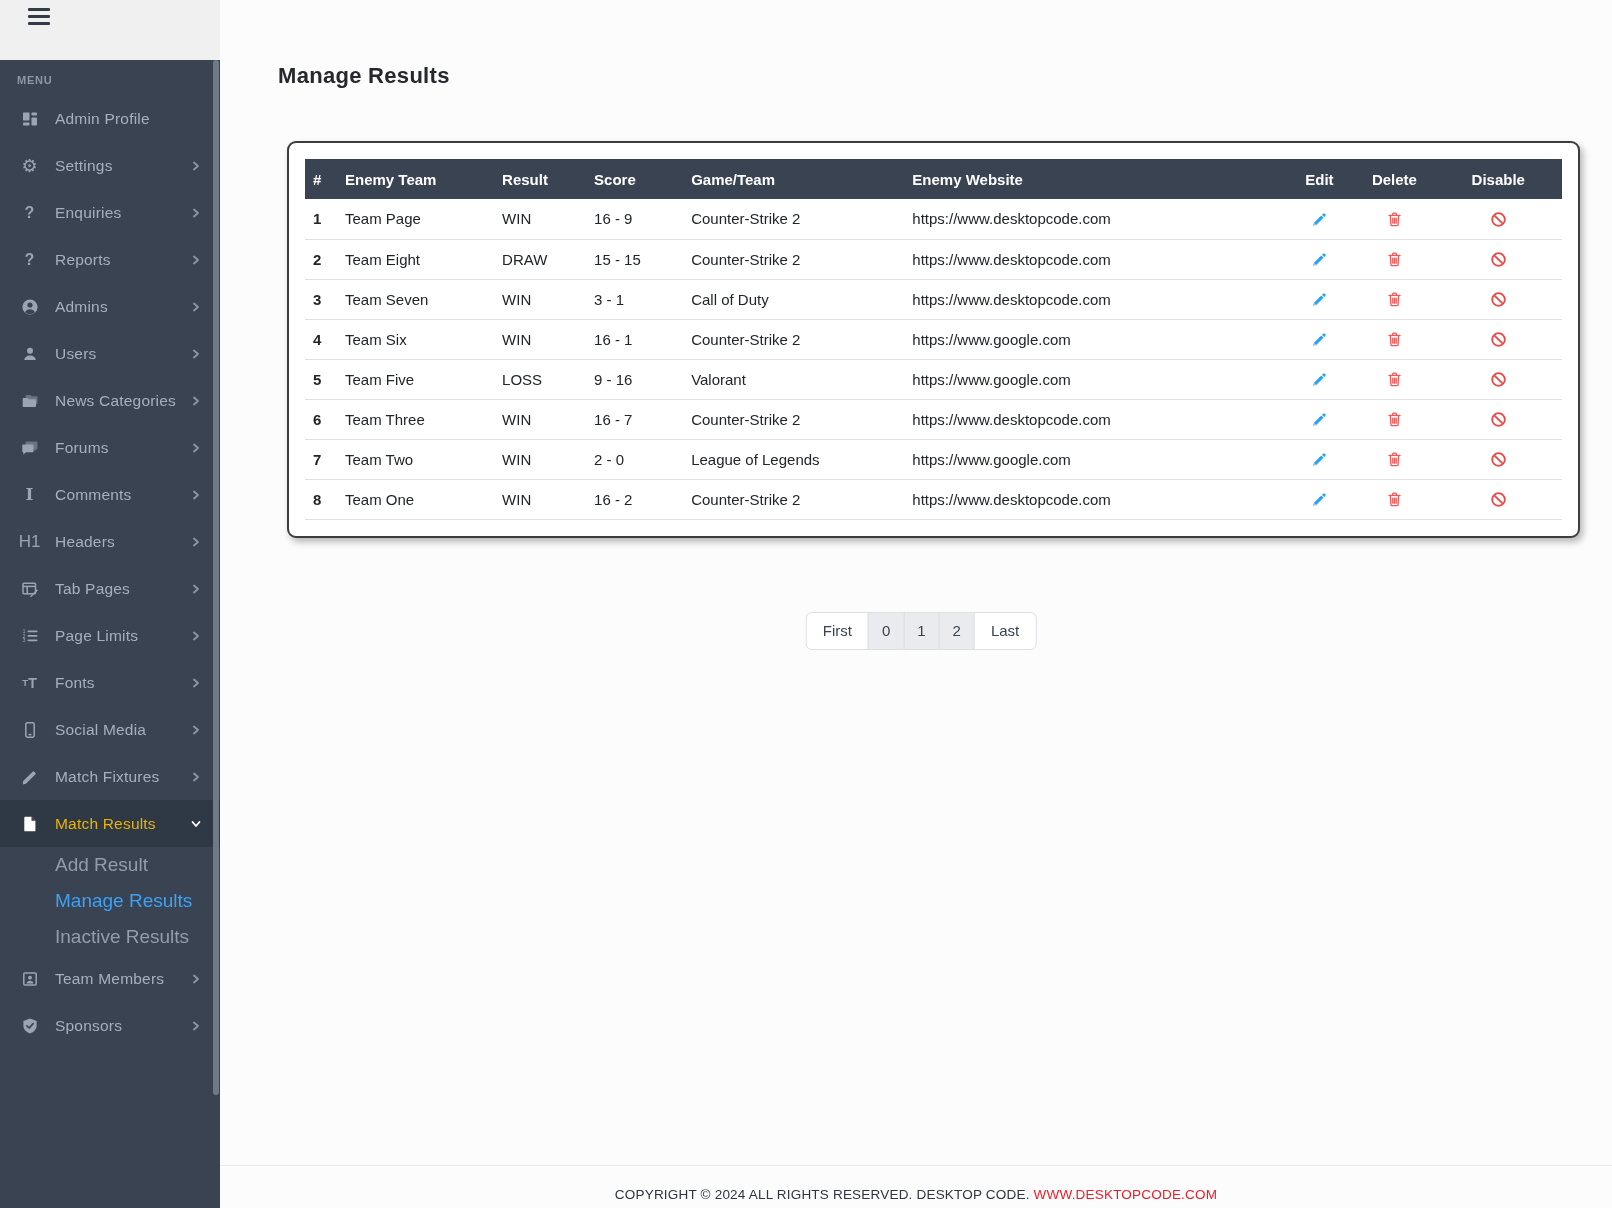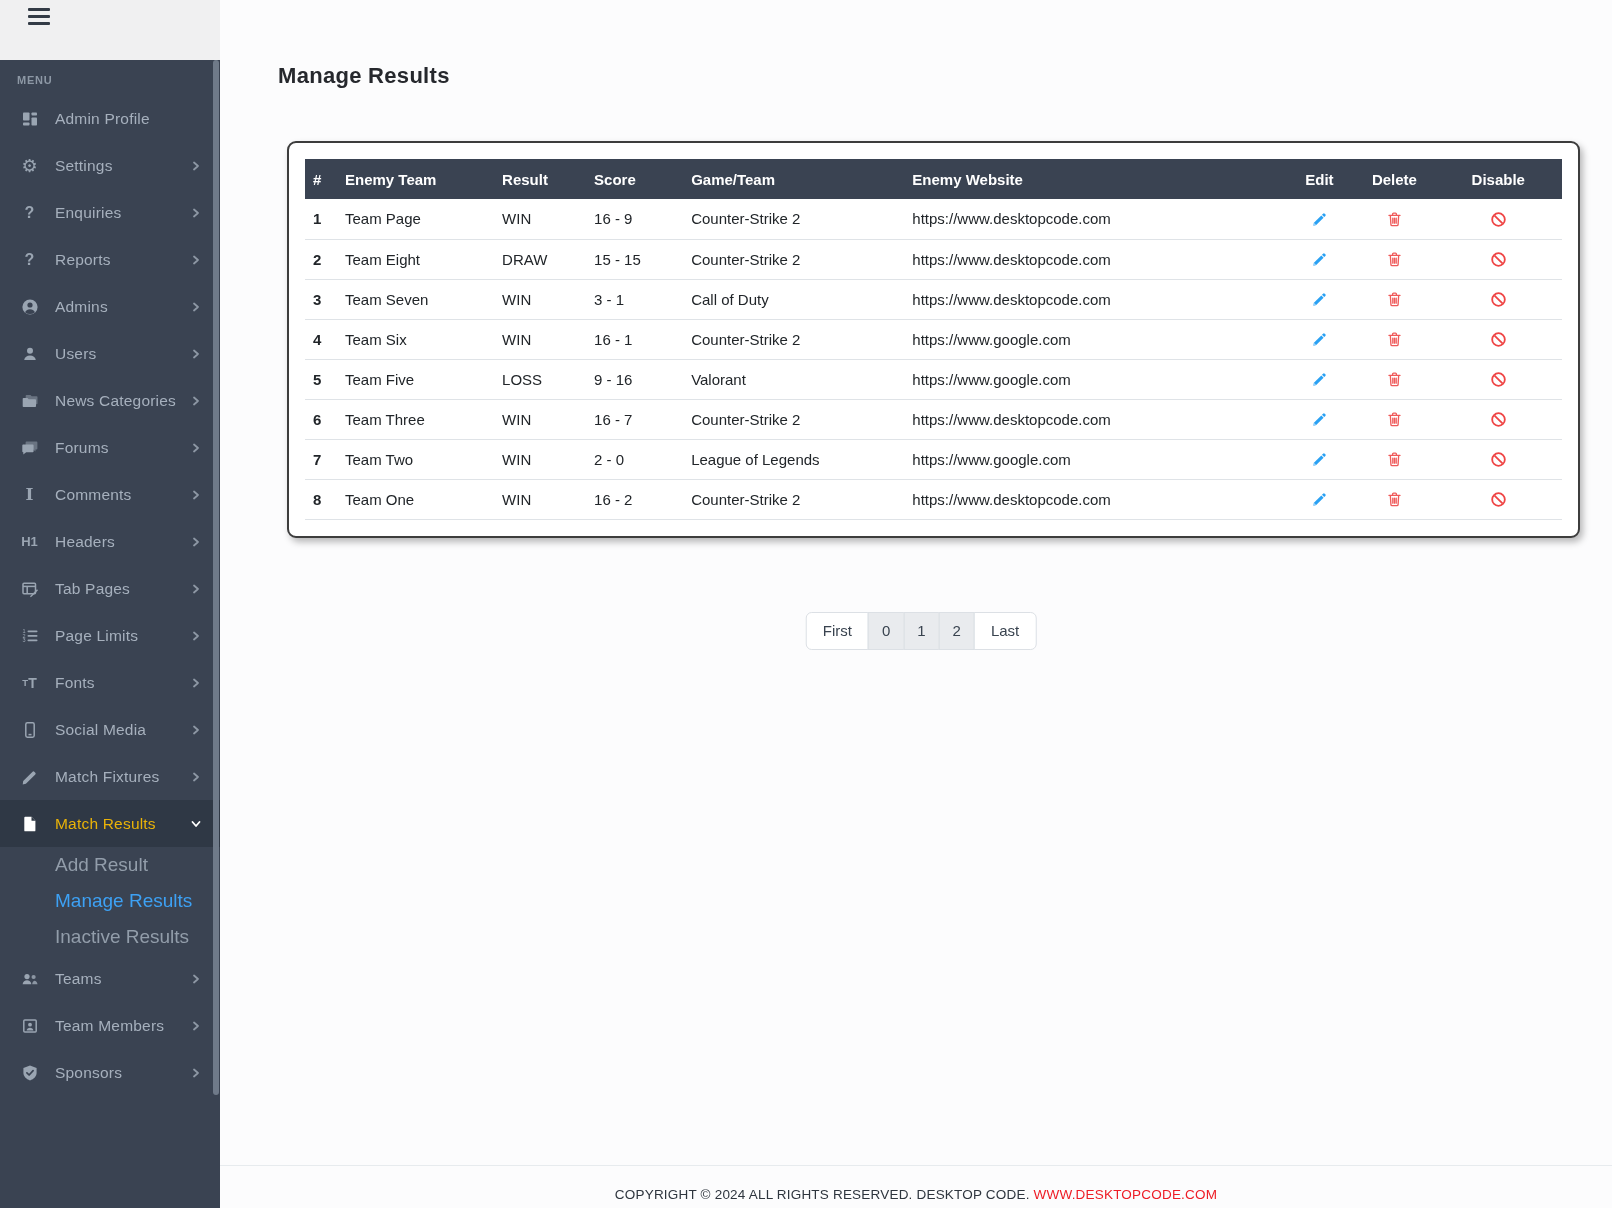--- a/index.html
+++ b/index.html
@@ -17,21 +17,21 @@
   .sb-item { display:flex; align-items:center; height:47px; padding:0 18px 0 20px; color:#a6b0bd; cursor:pointer; }
   .sb-item .icon { width:19px; height:19px; margin-right:16px; flex:none; display:flex; align-items:center; justify-content:center; color:#9aa5b2; }
   .sb-item .icon svg { width:18px; height:18px; display:block; }
   .sb-item .label { flex:1; font-size:15.5px; letter-spacing:.2px; }
   .sb-item .chev { width:11px; height:11px; color:#8d97a4; display:flex; align-items:center; }
   .sb-item .chev svg { width:10px; height:10px; }
   .sb-item.active { background:#2f3845; color:#eab308; }
   .sb-item.active .icon, .sb-item.active .chev { color:#ffffff; }
   .icon-text { font-weight:bold; font-size:16px; line-height:1; }
   .icon-serif { font-family:"DejaVu Serif", serif; font-weight:bold; font-size:17px; line-height:1; }
-  .icon-h1 { font-size:13px; font-weight:bold; letter-spacing:0; }
+  .icon-h1 { font-size:17px; font-weight:normal; letter-spacing:0; }
   .icon-gear { font-size:18px; line-height:1; }
   .icon-tt b { font-size:14px; font-weight:bold; }
   .icon-tt i { font-style:normal; font-size:9.5px; font-weight:bold; }
   .sb-sub { display:flex; align-items:center; height:36px; padding-left:55px; font-size:19px; color:#929daa; cursor:pointer; }
   .sb-sub.active { color:#3da1f4; }
   .scroll-thumb { position:absolute; right:1px; top:0; width:6px; height:1035px; background:#6f7a89; border-radius:3px; cursor:grab; }
 
   
   .main { position:absolute; left:220px; top:0; width:1392px; height:1208px; }
   .page-title { position:absolute; left:58px; top:63px; font-size:22px; font-weight:bold; color:#26282d; letter-spacing:.3px; }
@@ -300,36 +300,20 @@
     <div class="sb-sub">
       <span>Add Result</span>
     </div>
     <div class="sb-sub active">
       <span>Manage Results</span>
     </div>
     <div class="sb-sub">
       <span>Inactive Results</span>
     </div>
 
-    <div class="sb-item">
-      <span class="icon">
-          <svg viewBox="0 0 18 18" fill="currentColor">
-            <circle cx="6" cy="6.6" r="2.6"></circle>
-            <circle cx="12.6" cy="7" r="2.1" opacity="0.85"></circle>
-            <path d="M1.6 14.2c.3-2.6 2.3-4 4.4-4s4.1 1.4 4.4 4Z"></path>
-            <path d="M11.2 14.2c.1-1.6.9-2.9 2.1-3.5 1.7.2 3 1.5 3.2 3.5Z" opacity="0.85"></path>
-          </svg>
-        </span>
-      <span class="label">Teams</span>
-      <span class="chev">
-          <svg viewBox="0 0 10 10" fill="none" stroke="currentColor" stroke-width="1.8" stroke-linecap="round" stroke-linejoin="round">
-            <path d="M3 1.5 7 5 3 8.5"></path>
-          </svg>
-        </span>
-    </div>
 
     <div class="sb-item">
       <span class="icon">
           <svg viewBox="0 0 18 18" fill="none" stroke="currentColor" stroke-width="1.5">
             <rect x="2.8" y="3" width="12.4" height="12" rx="1"></rect>
             <circle cx="9" cy="7.7" r="1.9" fill="currentColor" stroke="none"></circle>
             <path d="M5.6 13.5c.3-1.8 1.7-2.8 3.4-2.8s3.1 1 3.4 2.8Z" fill="currentColor" stroke="none"></path>
           </svg>
         </span>
       <span class="label">Team Members</span>

